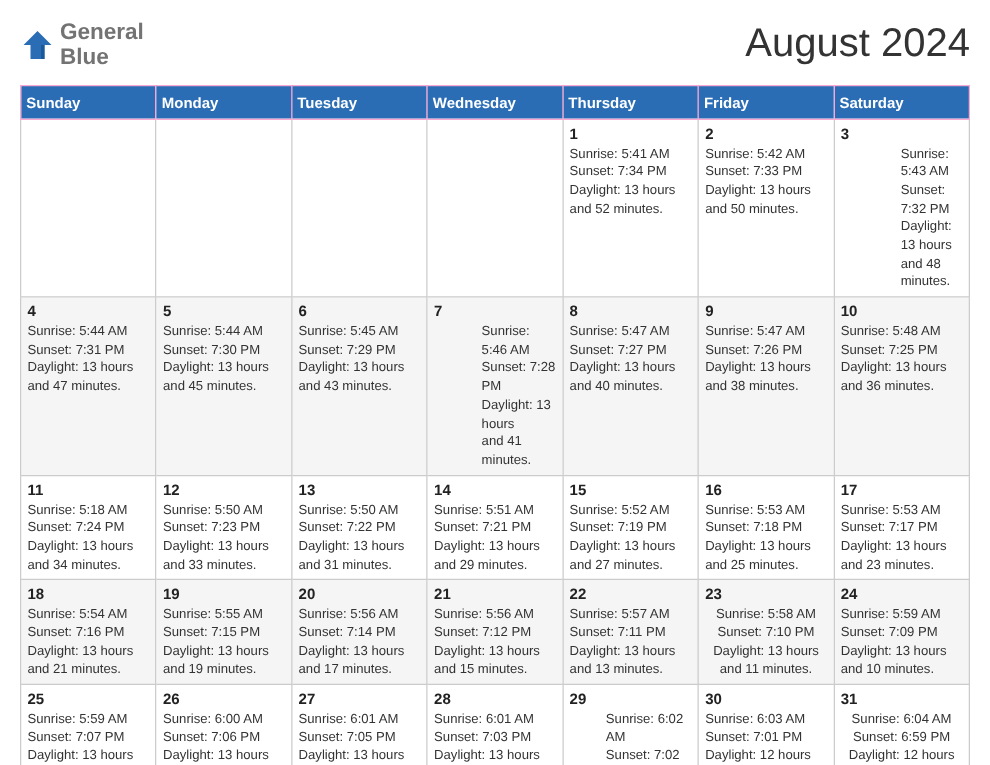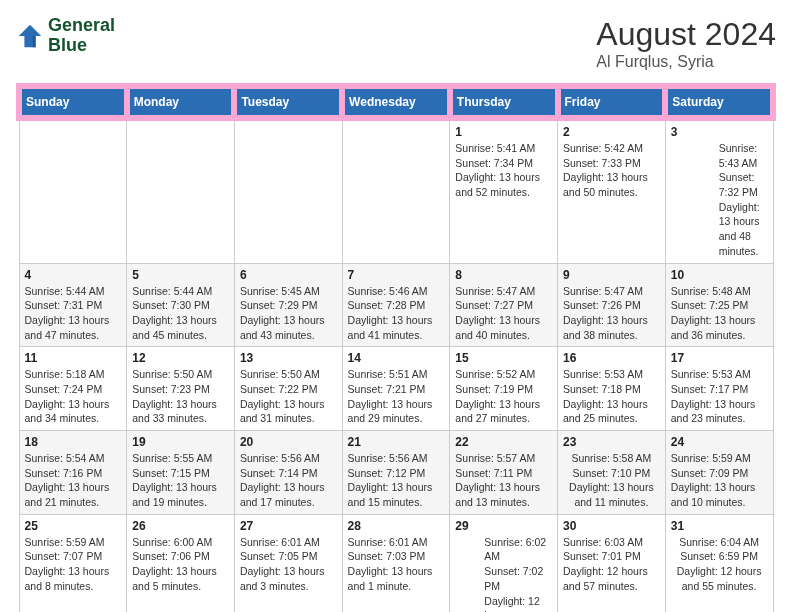--- a/index.html
+++ b/index.html
@@ -21,28 +21,28 @@
       align-items: center;
       gap: 4px;
     }
     .logo-text {
       font-size: 18px;
       font-weight: bold;
       color: #333;
       line-height: 1.1;
     }
     .logo-text span {
-      color: #14532d;
+      color: #737373;
     }
     .logo-icon {
       width: 28px;
       height: 28px;
     }
     .title-section {
-      text-align: left;
+      text-align: right;
     }
     .month-year {
       font-size: 32px;
       font-weight: 300;
       color: #333;
     }
     .location {
       font-size: 16px;
       color: #555;
     }
@@ -50,21 +50,21 @@
       width: 100%;
       border-collapse: collapse;
       font-size: 11px;
     }
     .calendar th {
       background-color: #2a6db5;
       color: #fff;
       padding: 6px 4px;
       text-align: left;
       font-size: 12px;
-      border: 6px solid #f9a8d4;
+      border: 1px solid #f9a8d4;
     }
     .calendar td {
       border: 1px solid #ccc;
       vertical-align: top;
       padding: 4px 5px;
       width: calc(100% / 7);
       height: 80px;
       background: #fff;
     }
     .calendar tr:nth-child(even) td {
@@ -94,21 +94,20 @@
       <polygon points="20,4 36,20 28,20 28,36 12,36 12,20 4,20" fill="#2a6db5"></polygon>
       <polygon points="20,4 36,20 28,20 28,36 24,36 24,20 36,20" fill="#1a5a9a"></polygon>
     </svg>
     <div class="logo-text">
       <div><span>General</span></div>
       <div><span>Blue</span></div>
     </div>
   </div>
   <div class="title-section">
     <div class="month-year">August 2024</div>
-    <div class="location">Al Furqlus, Syria</div>
   </div>
 </div>
 
 <table class="calendar">
   <thead>
     <tr id="weekday-header">
     <th>Sunday</th>
         <th>Monday</th>
         <th>Tuesday</th>
         <th>Wednesday</th>
@@ -162,21 +161,21 @@
         </td>
         <td>
           <div class="day-num">6</div>
           <div class="day-info" style="white-space: pre-line;">Sunrise: 5:45 AM
 Sunset: 7:29 PM
 Daylight: 13 hours
 and 43 minutes.</div>
         </td>
         <td>
           <div class="day-num">7</div>
-          <div class="day-info" style="white-space: pre-line;">Sunrise: 5:46 AM
+          <div class="day-info" style="white-space: pre-line; margin-left: 38px;">Sunrise: 5:46 AM
 Sunset: 7:28 PM
 Daylight: 13 hours
 and 41 minutes.</div>
         </td>
         <td>
           <div class="day-num">8</div>
           <div class="day-info" style="white-space: pre-line;">Sunrise: 5:47 AM
 Sunset: 7:27 PM
 Daylight: 13 hours
 and 40 minutes.</div>

